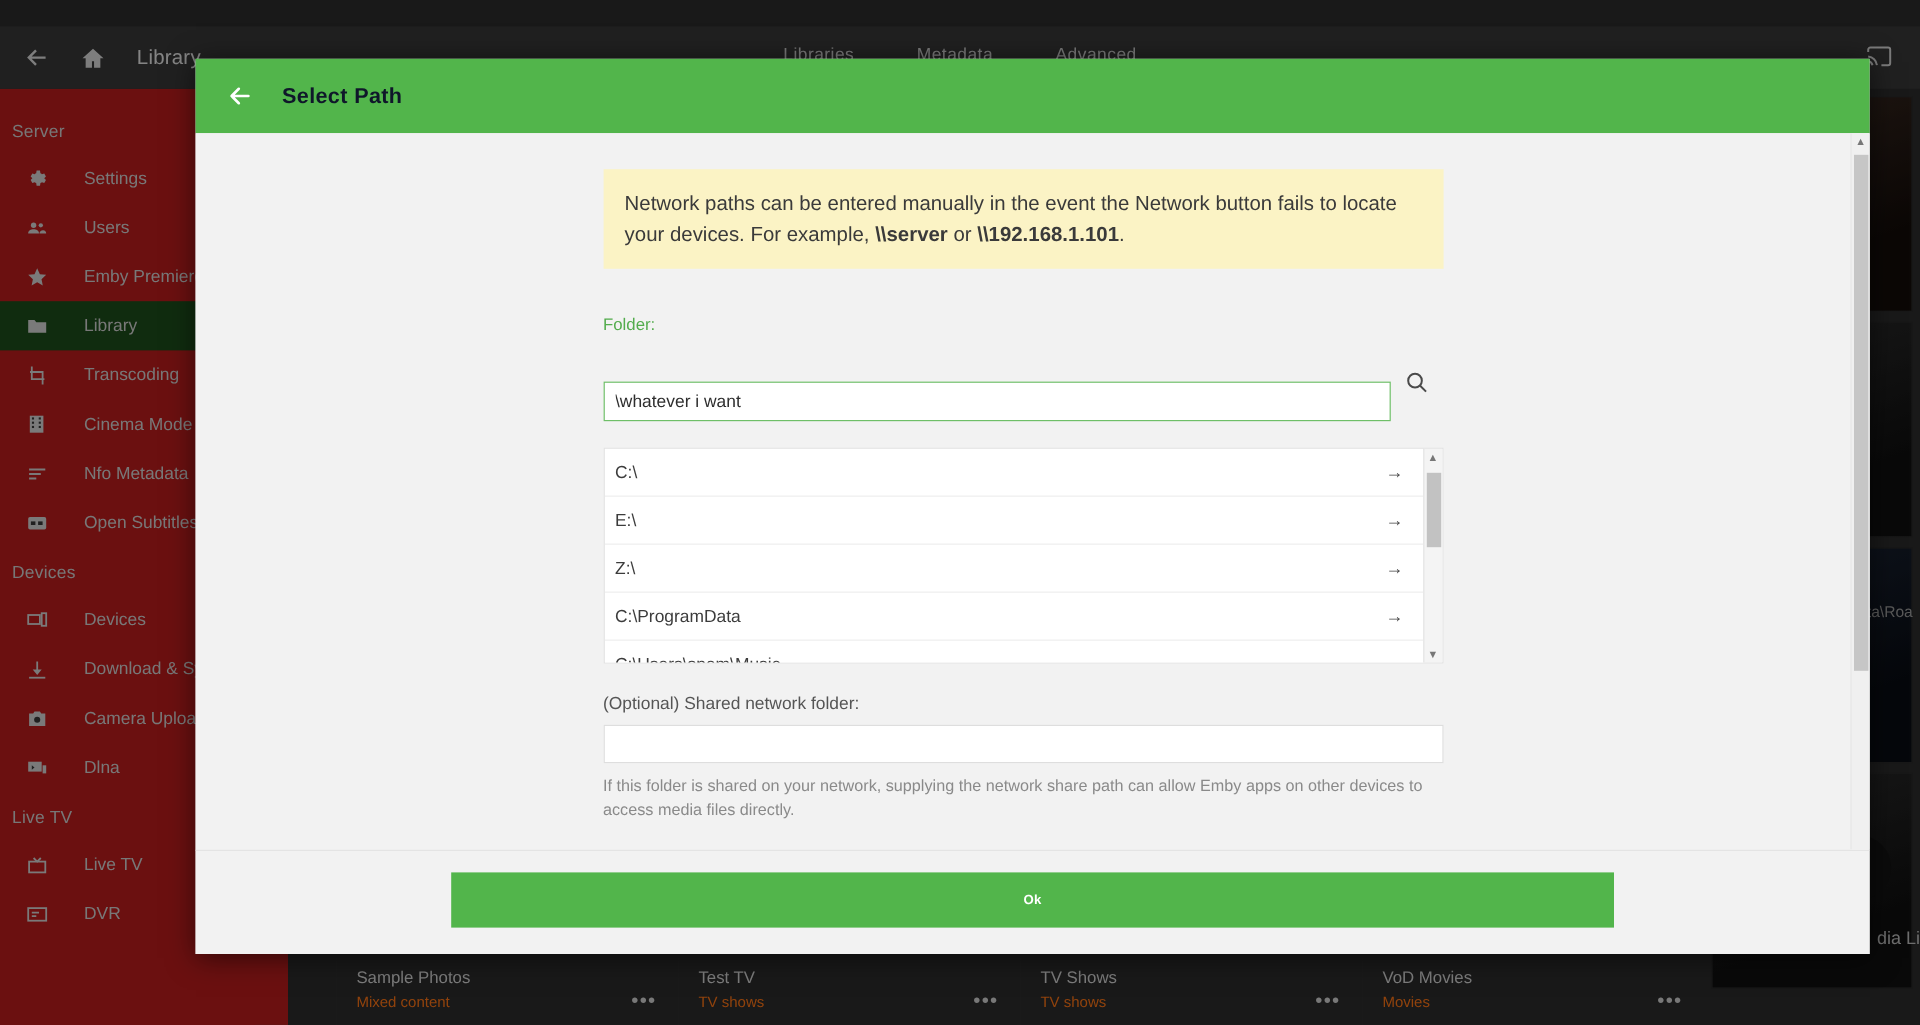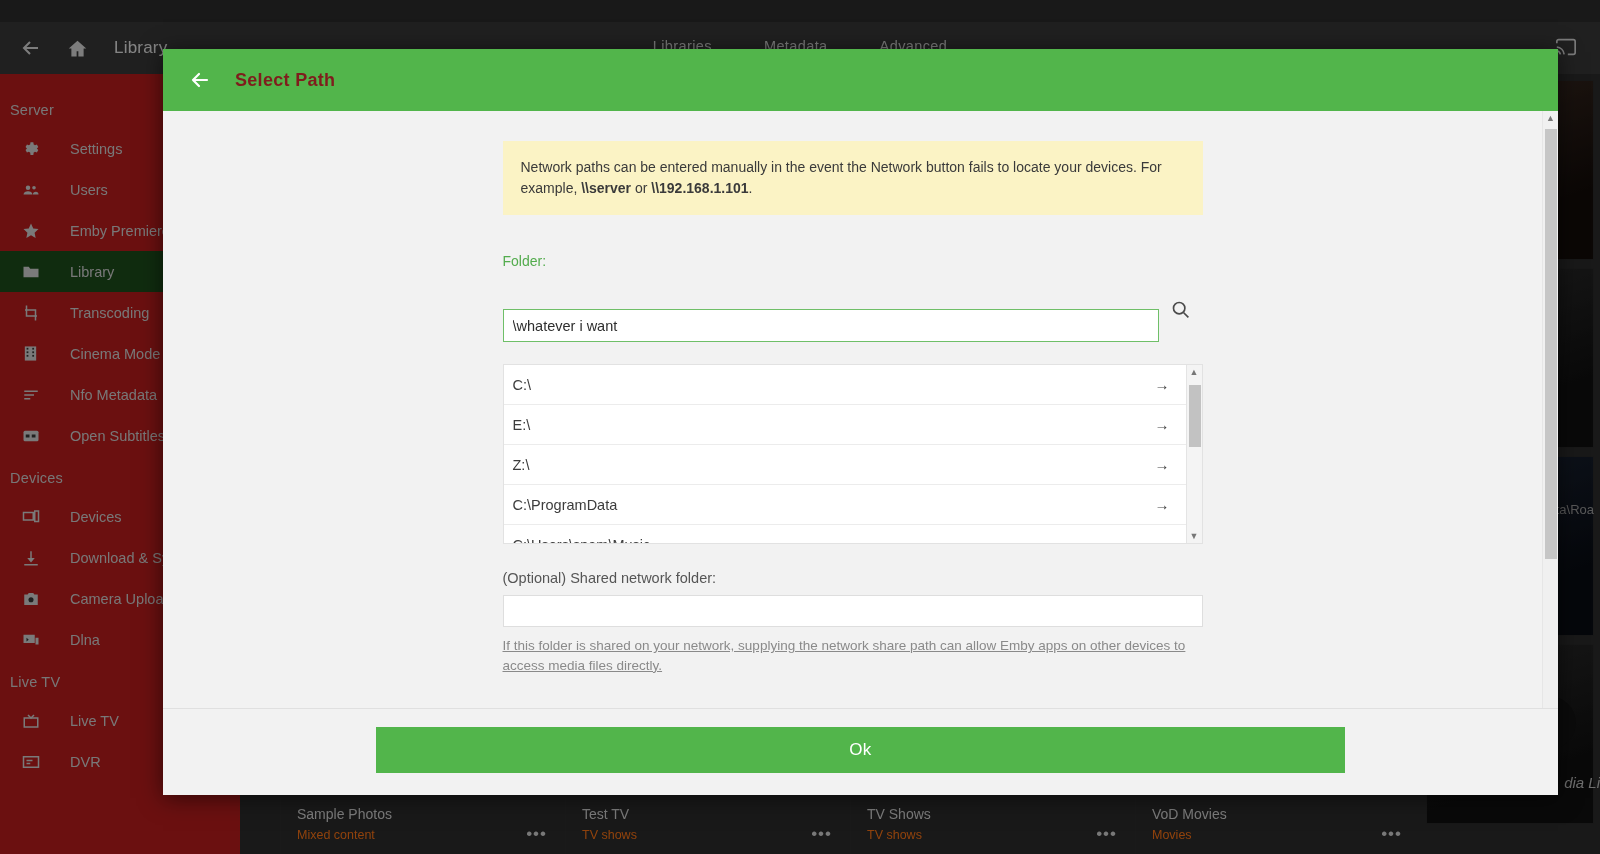--- a/index.html
+++ b/index.html
@@ -156,21 +156,20 @@
     font-size: 32px;
     line-height: 1;
   }
   #bg-fab-label {
     position: absolute;
     right: 0;
     top: 700px;
     color: #bdbdbd;
     font-size: 15px;
     white-space: nowrap;
-    font-style: italic;
   }
 
   
   #bg-cards {
     position: absolute;
     left: 280px; right: 180px;
     bottom: 0;
     height: 56px;
     display: flex;
     z-index: 3;
@@ -221,21 +220,21 @@
     align-items: center;
     padding-left: 16px;
     flex-shrink: 0;
   }
   #dialog-back {
     width: 42px; height: 42px;
     display: flex; align-items: center; justify-content: center;
     color: #ffffff;
   }
   #dialog-title {
-    color: #7f1d1d;
+    color: #0f172a;
     font-size: 18px;
     font-weight: bold;
     margin-left: 14px;
     letter-spacing: .3px;
   }
 
   #dialog-body {
     flex: 1;
     position: relative;
     overflow: hidden;
@@ -248,21 +247,21 @@
   }
   #dialog-inner {
     width: 700px;
     margin: 0 auto;
   }
 
   
   #notice {
     background: #fbf3c5;
     color: #3a3a3a;
-    font-size: 14px;
+    font-size: 17px;
     line-height: 1.5;
     padding: 16px 18px;
     margin-top: 8px;
   }
   #notice b { font-weight: bold; }
 
   
   #folder-label {
     color: #53ac4d;
     font-size: 14px;
@@ -362,21 +361,20 @@
     font-size: 14.5px;
     color: #2e2e2e;
     padding: 0 9px;
     outline: none;
   }
   #shared-help {
     margin-top: 9px;
     color: #8a8a8a;
     font-size: 13.5px;
     line-height: 1.45;
-    text-decoration: underline;
   }
 
   
   #dialog-sb {
     position: absolute;
     top: 0; right: 0; bottom: 0;
     width: 16px;
     background: #f0f0f0;
     border-left: 1px solid #e6e6e6;
   }
@@ -387,22 +385,22 @@
     flex-shrink: 0;
     border-top: 1px solid #e0e0e0;
     padding: 18px 213px 22px 213px;
     background: #f2f2f2;
   }
   #ok-button {
     width: 100%;
     height: 46px;
     background: #52b54b;
     color: #ffffff;
-    font-size: 17px;
-    font-weight: normal;
+    font-size: 11px;
+    font-weight: bold;
     border: none;
     font-family: "Liberation Sans", sans-serif;
     letter-spacing: .3px;
   }
 
   svg { display: block; }
 </style>
 </head>
 <body>
 

